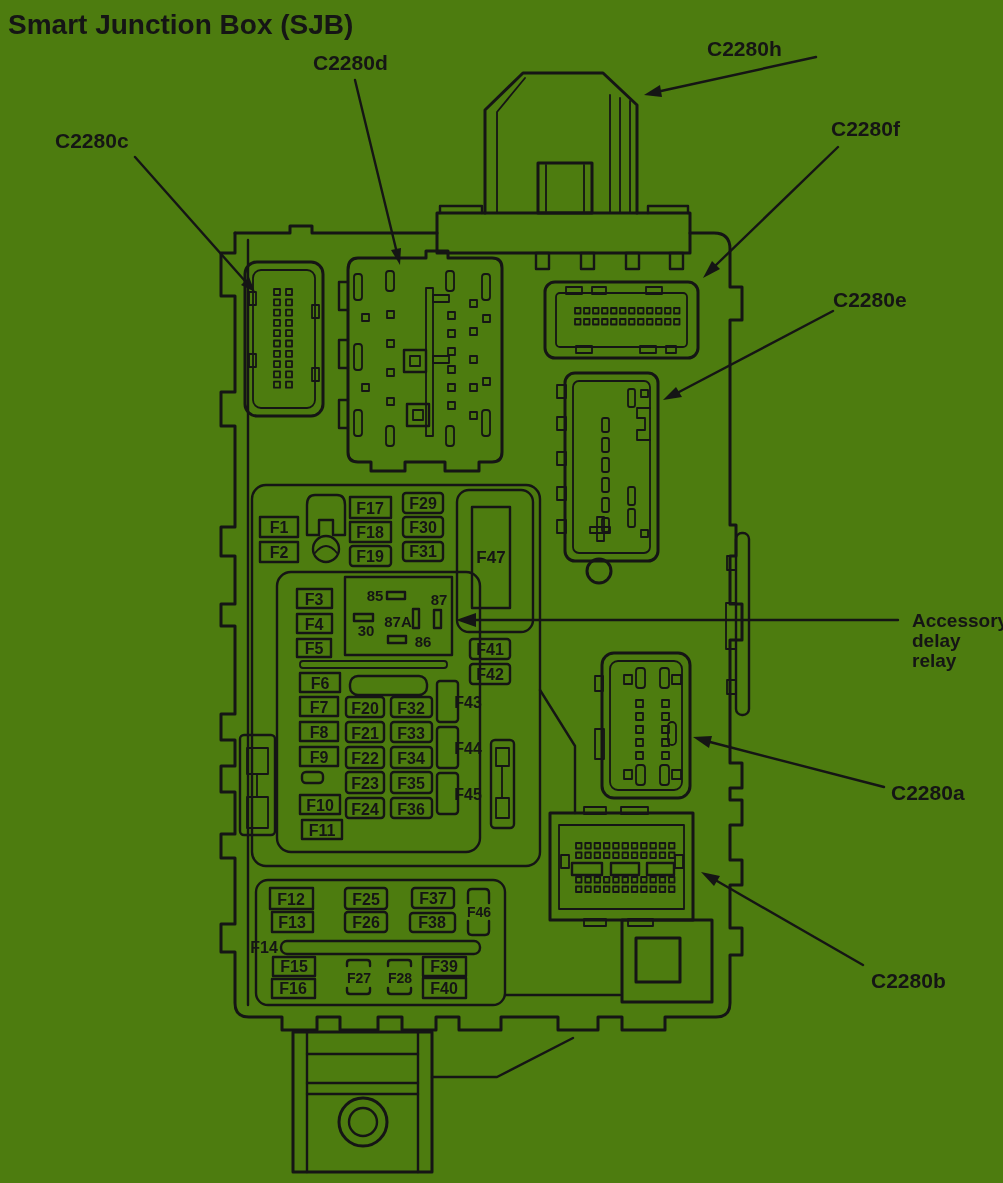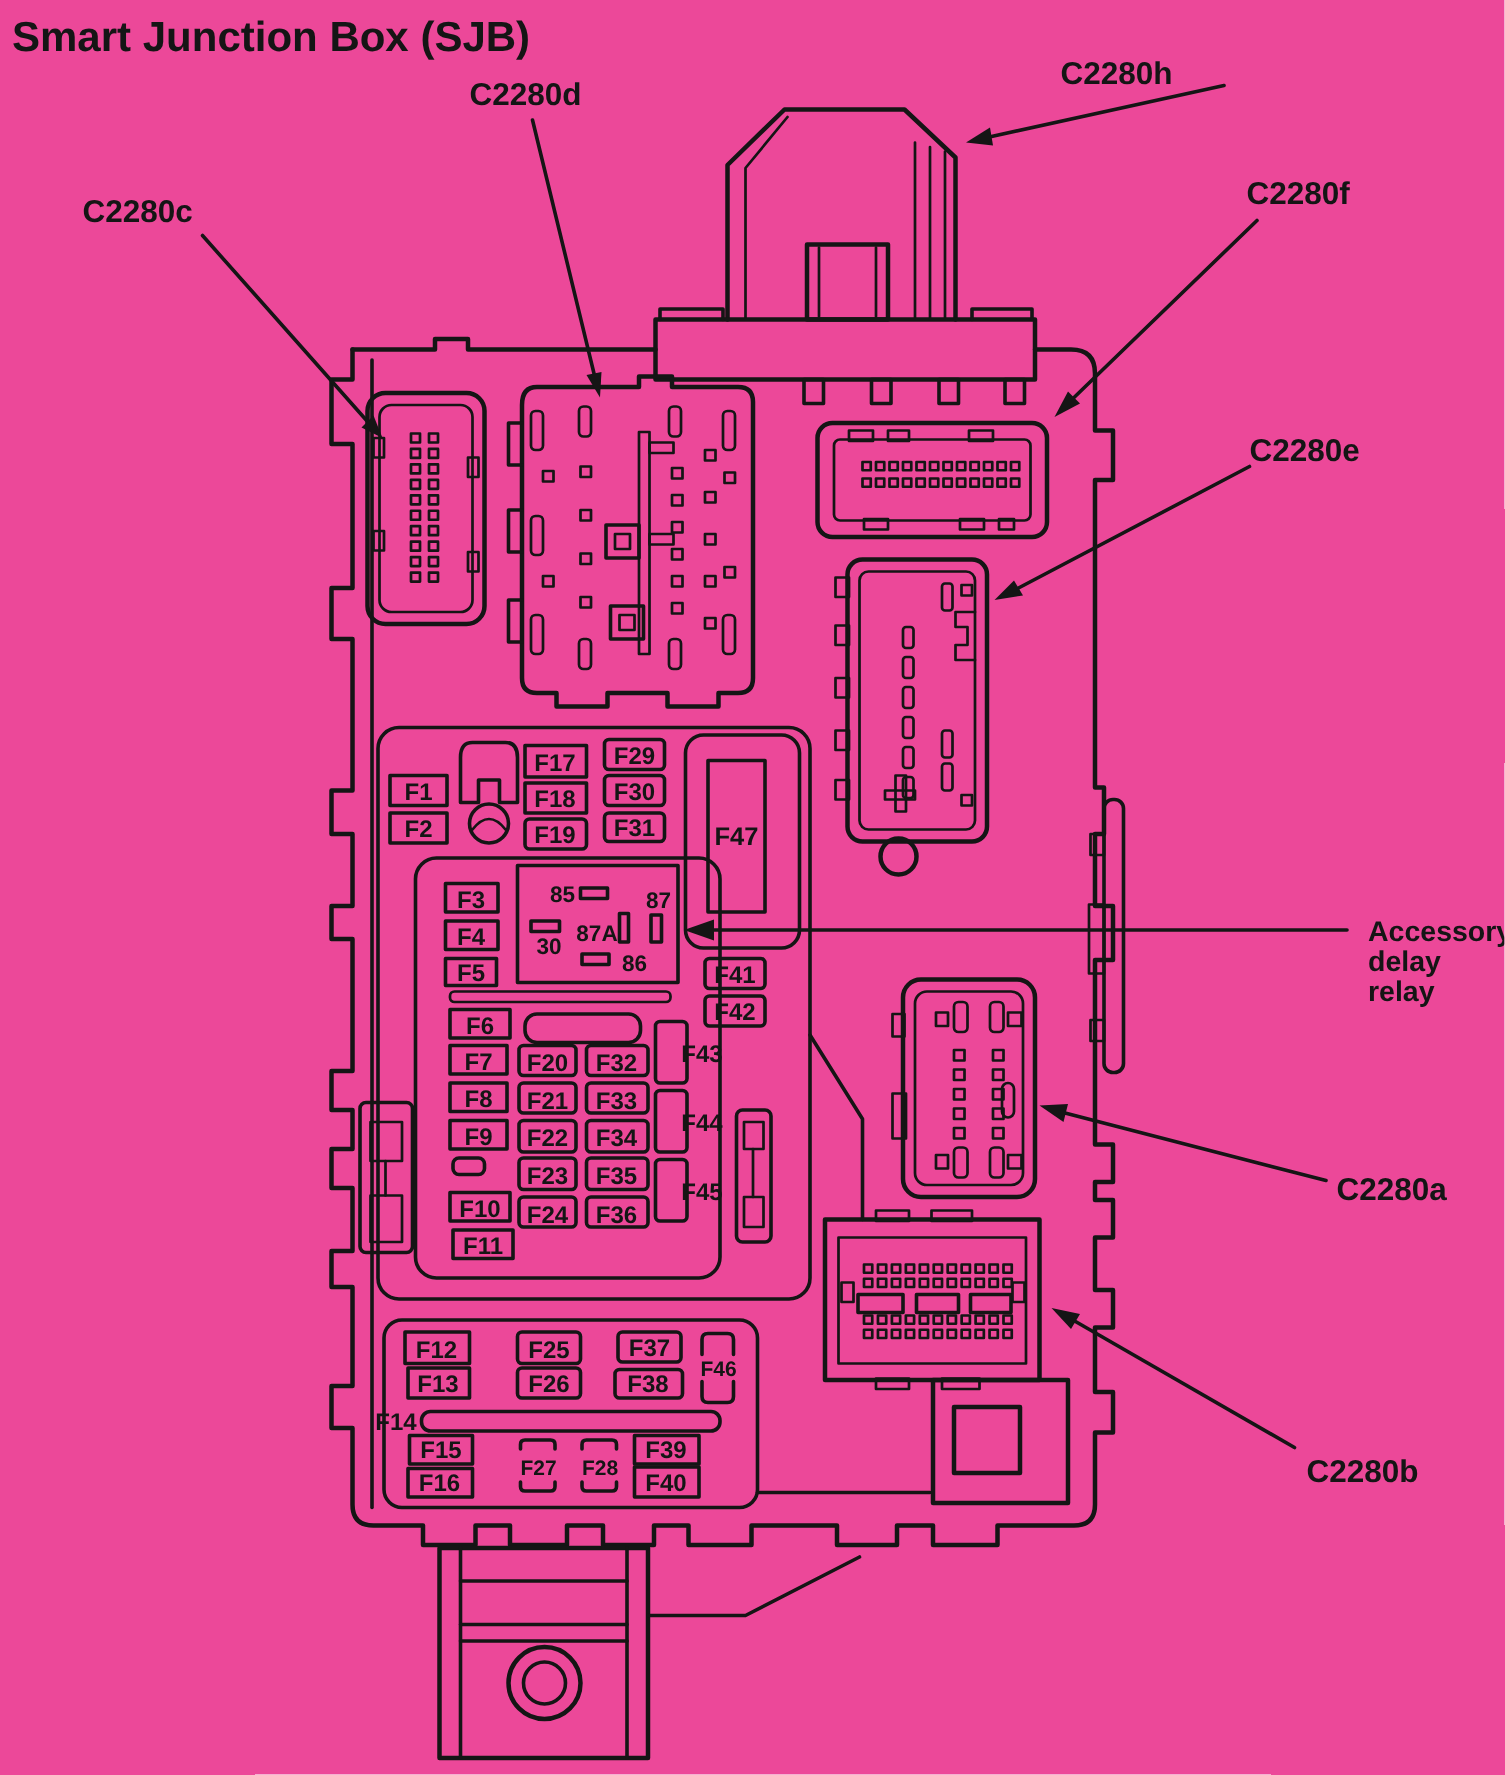--- a/index.html
+++ b/index.html
@@ -1,16 +1,16 @@
 <!DOCTYPE html>
 <html><head>
 <meta charset="utf-8">
 <style>
   html,body{margin:0;padding:0;background:#fff;}
-  .stage{position:relative;width:1003px;height:1183px;background:#ec4899;overflow:hidden;}
+  .stage{position:relative;width:1003px;height:1183px;background:#4d7c0f;overflow:hidden;}
   svg{display:block;}
   
   .o{fill:none;stroke:#151515;stroke-width:3;stroke-linejoin:round;stroke-linecap:round}
   .m{fill:none;stroke:#151515;stroke-width:2.4;stroke-linejoin:round;stroke-linecap:round}
   .t{fill:none;stroke:#151515;stroke-width:1.8;stroke-linejoin:round;stroke-linecap:round}
   .f{fill:#151515;stroke:none}
   text{font-family:"Liberation Sans","DejaVu Sans",sans-serif;fill:#151515;font-weight:bold}
   .ttl{font-size:28px}
   .cl{font-size:21px}
   .rl{font-size:19px}

